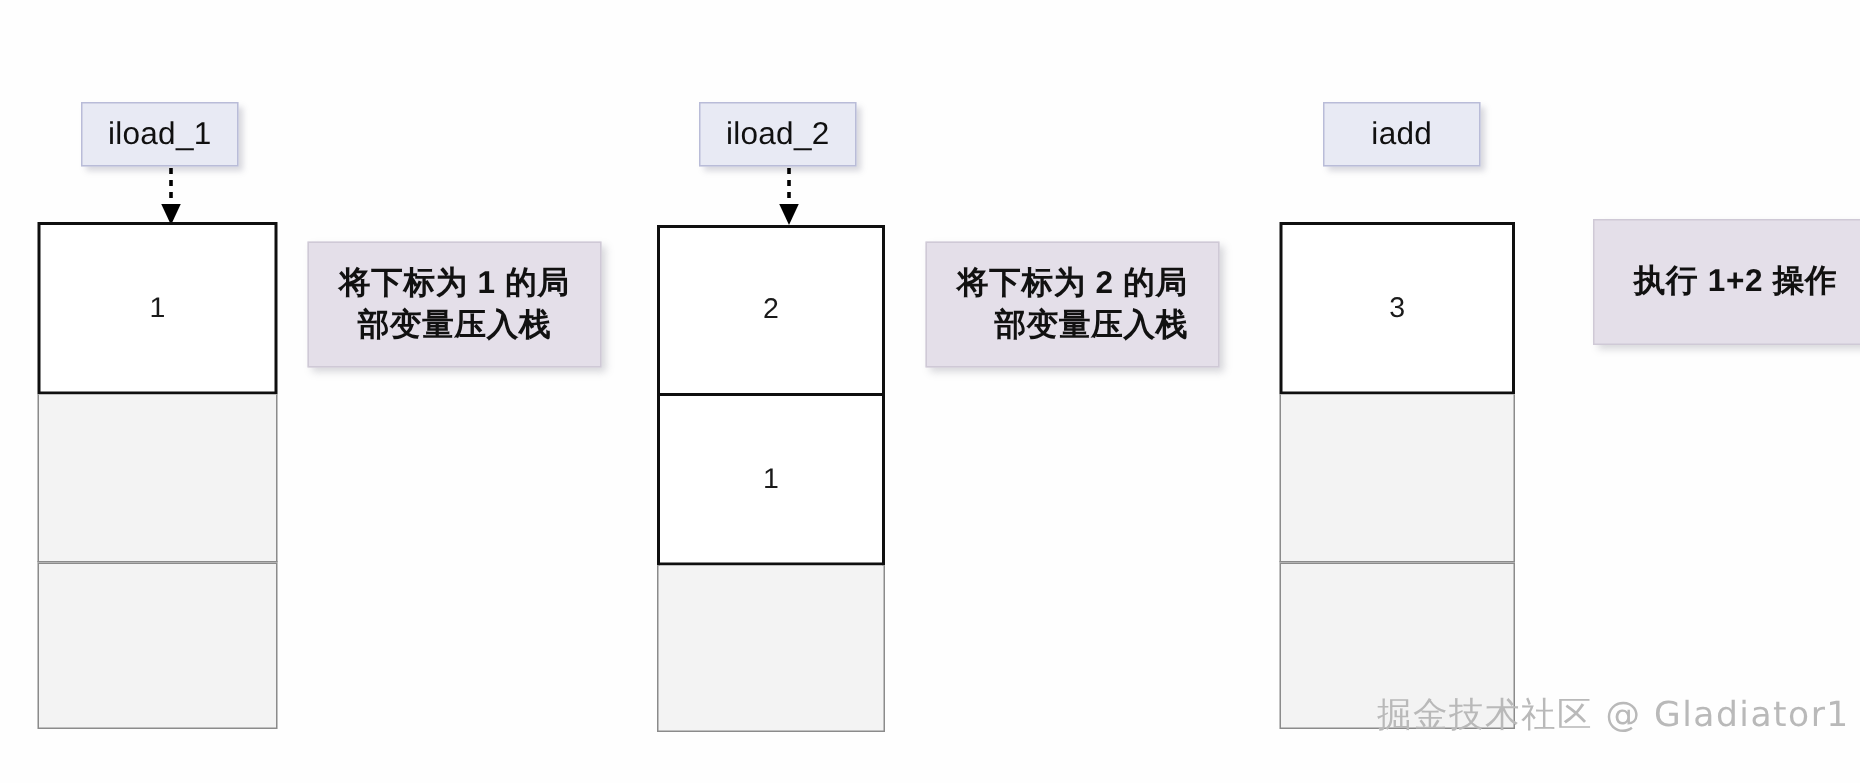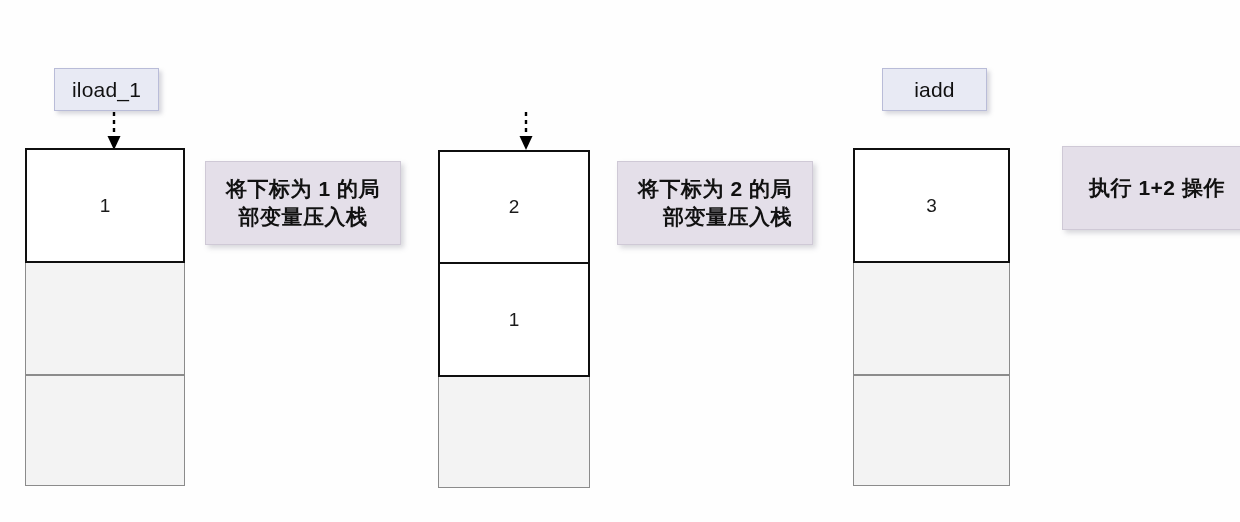--- a/index.html
+++ b/index.html
@@ -136,20 +136,23 @@
     </div>
   </div>
 
   <div class="desc-box" style="left:205px; top:161px; width:196px; height:84px;text-align:center;">
     <div>
       <div>将下标为 1 的局</div>
       <div>部变量压入栈</div>
     </div>
   </div>
 
+  <div class="opcode-box" style="left:466px; top:68px; width:105px; height:43px;">
+    <span>iload_2</span>
+  </div>
 
   <svg class="arrow" style="left:516px; top:112px; width:20px; height:40px;" viewBox="0 0 20 40">
     <line x1="10" y1="0" x2="10" y2="26" stroke="#000000" stroke-width="2.4" stroke-dasharray="4,4"></line>
     <polygon points="3.5,24 16.5,24 10,38" fill="#000000"></polygon>
   </svg>
 
   <div class="stack-shadow" style="left:438px; top:150px; width:152px; height:338px;"></div>
   <div class="stack" style="left:438px; top:150px; width:152px; height:338px;">
     <div class="cell filled" style="height:114px;">
       <span>2</span>
@@ -185,14 +188,15 @@
       <span></span>
     </div>
   </div>
 
   <div class="desc-box" style="left:1037px; top:146px; width:190px; height:84px;margin-left:25px;">
     <div>
       <div>执行 1+2 操作</div>
     </div>
   </div>
 
+  <div class="watermark" style="left:918px; top:461px;">掘金技术社区 @ Gladiator1</div>
 
 </div>
 
 </body></html>

